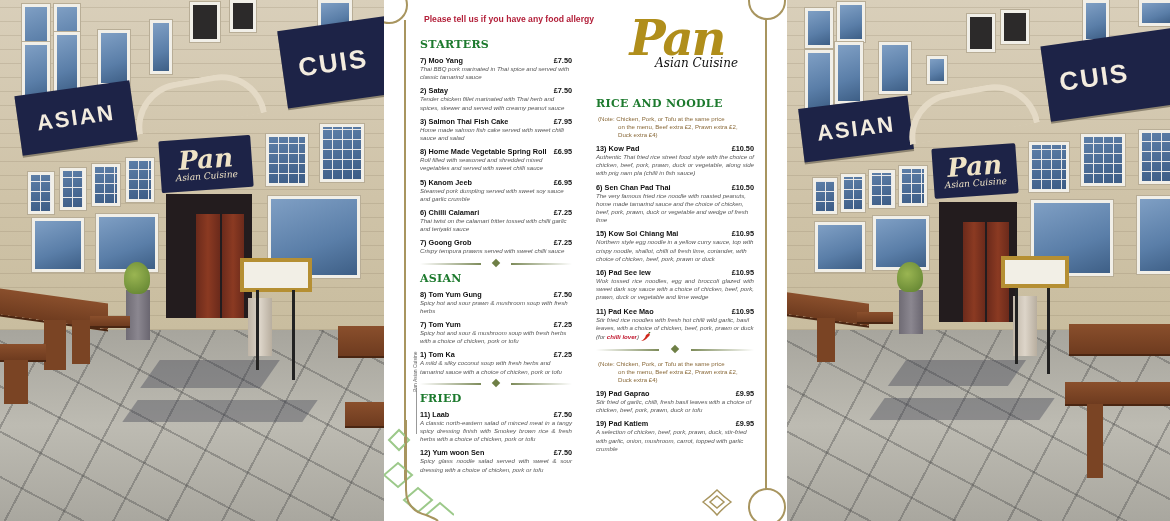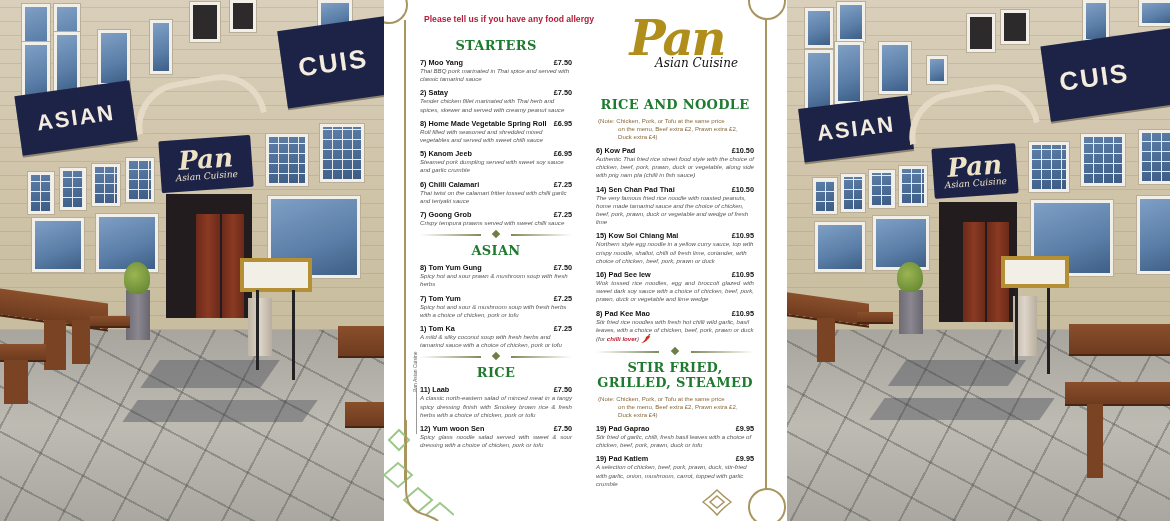--- a/index.html
+++ b/index.html
@@ -39,21 +39,21 @@
   .pole{position:absolute;width:3px;background:#222;}
 
   
   .menu{position:absolute;left:384px;top:0;width:403px;height:521px;background:#fff;overflow:hidden;padding-left:48px;}
   .frame-line{position:absolute;background:#a8955f;}
   .corner{position:absolute;width:34px;height:34px;border:2px solid #a8955f;border-radius:50%;background:#fff;}
   .col{position:absolute;top:0;}
   .col.l{left:36px;width:152px;}
   .col.r{left:212px;width:158px;}
   .allergy{position:absolute;left:40px;top:14px;font-size:8.6px;font-weight:bold;color:#b3203a;white-space:nowrap;}
-  .sec{font-family:"DejaVu Serif",serif;font-weight:bold;font-size:13px;color:#1d7a2e;text-align:center;letter-spacing:.3px;}
+  .sec{font-family:"DejaVu Serif",serif;font-weight:bold;font-size:11px;color:#1d7a2e;letter-spacing:.3px;}
   .item{margin-top:5px;}
   .ihead{display:flex;justify-content:space-between;font-size:7.3px;font-weight:bold;color:#111;}
   .idesc{font-size:6.1px;font-style:italic;color:#555;line-height:8.2px;}
   .note{font-size:6.1px;color:#8a6a3a;line-height:8px;margin:5px 0 0 2px;}
   .note .ind{display:block;padding-left:20px;}
   .divider{position:relative;height:10px;margin:3px 0;}
   .divider .bar{position:absolute;top:4px;height:2px;width:40%;background:linear-gradient(90deg,transparent,#7d8b5a);}
   .divider .bar.r{right:0;background:linear-gradient(90deg,#7d8b5a,transparent);}
   .divider .gem{position:absolute;left:50%;top:0;width:6px;height:6px;margin-left:-3px;margin-top:1px;background:#6e7f45;transform:rotate(45deg);}
   .chilli{color:#c0162d;font-weight:bold;font-style:italic;}
@@ -153,20 +153,27 @@
       </div>
     <div class="item">
         <div class="ihead">
           <span>2) Satay</span>
           <span>£7.50</span>
         </div>
         <div class="idesc">Tender chicken fillet marinated with Thai herb and spices, skewer and served with creamy peanut sauce</div>
       </div>
     <div class="item">
         <div class="ihead">
+          <span>3) Salmon Thai Fish Cake</span>
+          <span>£7.95</span>
+        </div>
+        <div class="idesc">Home made  salmon fish cake served with sweet chilli sauce and salad</div>
+      </div>
+    <div class="item">
+        <div class="ihead">
           <span>8) Home Made Vegetable Spring Roll</span>
           <span>£6.95</span>
         </div>
         <div class="idesc">Roll filled with seasoned and shredded mixed vegetables and served with sweet chilli sauce</div>
       </div>
     <div class="item">
         <div class="ihead">
           <span>5) Kanom Jeeb</span>
           <span>£6.95</span>
         </div>
@@ -213,21 +220,21 @@
           <span>£7.25</span>
         </div>
         <div class="idesc">A mild &amp; silky coconut soup with fresh herbs and tamarind sauce with a choice of chicken, pork or tofu</div>
       </div>
     <div class="divider">
         <div class="bar"></div>
         <div class="gem"></div>
         <div class="bar r"></div>
       </div>
 
-    <div class="sec">RICE</div>
+    <div class="sec">FRIED</div>
     <div class="item">
         <div class="ihead">
           <span>11) Laab</span>
           <span>£7.50</span>
         </div>
         <div class="idesc" style="text-align:justify;">A classic north-eastern salad of minced meat in a tangy spicy dressing finish with Smokey brown rice &amp; fresh herbs with a choice of chicken, pork or tofu</div>
       </div>
     <div class="item">
         <div class="ihead">
           <span>12)  Yum woon Sen</span>
@@ -245,65 +252,64 @@
   <div class="col r" style="top:97px;">
     <div class="sec">RICE AND NOODLE</div>
     <div class="note">
       <span>(Note:</span>
       <span>Chicken, Pork, or Tofu at the same price</span>
       <span class="ind">on the menu, Beef extra £2, Prawn extra £2,</span>
       <span class="ind">Duck extra £4)</span>
     </div>
     <div class="item">
         <div class="ihead">
-          <span>6) Kow Pad</span>
+          <span>13) Kow Pad</span>
           <span>£10.50</span>
         </div>
         <div class="idesc" style="text-align:justify;">Authentic Thai fried rice street food style with the choice of chicken, beef, pork, prawn, duck or vegetable, along side with prig nam pla (chilli in fish sauce)</div>
       </div>
     <div class="item">
         <div class="ihead">
-          <span>14) Sen Chan Pad Thai</span>
+          <span>6) Sen Chan Pad Thai</span>
           <span>£10.50</span>
         </div>
         <div class="idesc">The very famous fried rice noodle with roasted peanuts, home made tamarind sauce and the choice of chicken, beef, pork, prawn, duck or vegetable and wedge of fresh lime</div>
       </div>
     <div class="item">
         <div class="ihead">
           <span>15) Kow Soi Chiang Mai</span>
           <span>£10.95</span>
         </div>
         <div class="idesc">Northern style egg noodle in a yellow curry sauce, top with crispy noodle, shallot, chilli oil fresh lime, coriander, with choice of chicken, beef, pork, prawn or duck</div>
       </div>
     <div class="item">
         <div class="ihead">
           <span>16) Pad See Iew</span>
           <span>£10.95</span>
         </div>
         <div class="idesc" style="text-align:justify;">Wok tossed rice noodles, egg and broccoli glazed  with sweet dark soy sauce with a choice of chicken, beef, pork, prawn, duck or vegetable and lime wedge</div>
       </div>
     <div class="item">
         <div class="ihead">
-          <span>8) Pad Kee Mao</span>
+          <span>11) Pad Kee Mao</span>
           <span>£10.95</span>
         </div>
       <div class="idesc"><span>Stir fried rice noodles with fresh hot chilli wild garlic, basil leaves, with a choice of chicken, beef, pork, prawn or duck (for </span><span class="chilli">chilli lover</span><span>)</span>
         <svg width="10" height="10" style="vertical-align:middle;">
             <path d="M8 1 q2 2 -1 4 q-3 4 -7 4 q4 -2 5 -6 z" fill="#d0281c"></path>
             <path d="M8 1 l1 -1" stroke="#3c7a2a" stroke-width="1.5"></path>
           </svg>
       </div>
     </div>
     <div class="divider">
         <div class="bar"></div>
         <div class="gem"></div>
         <div class="bar r"></div>
       </div>
 
-    <div class="sec">STIR FRIED, GRILLED, STEAMED</div>
     <div class="note">
       <span>(Note:</span>
       <span>Chicken, Pork, or Tofu at the same price</span>
       <span class="ind">on the menu, Beef extra £2, Prawn extra £2,</span>
       <span class="ind">Duck extra £4)</span>
     </div>
     <div class="item">
         <div class="ihead">
           <span>19) Pad Gaprao</span>
           <span>£9.95</span>

